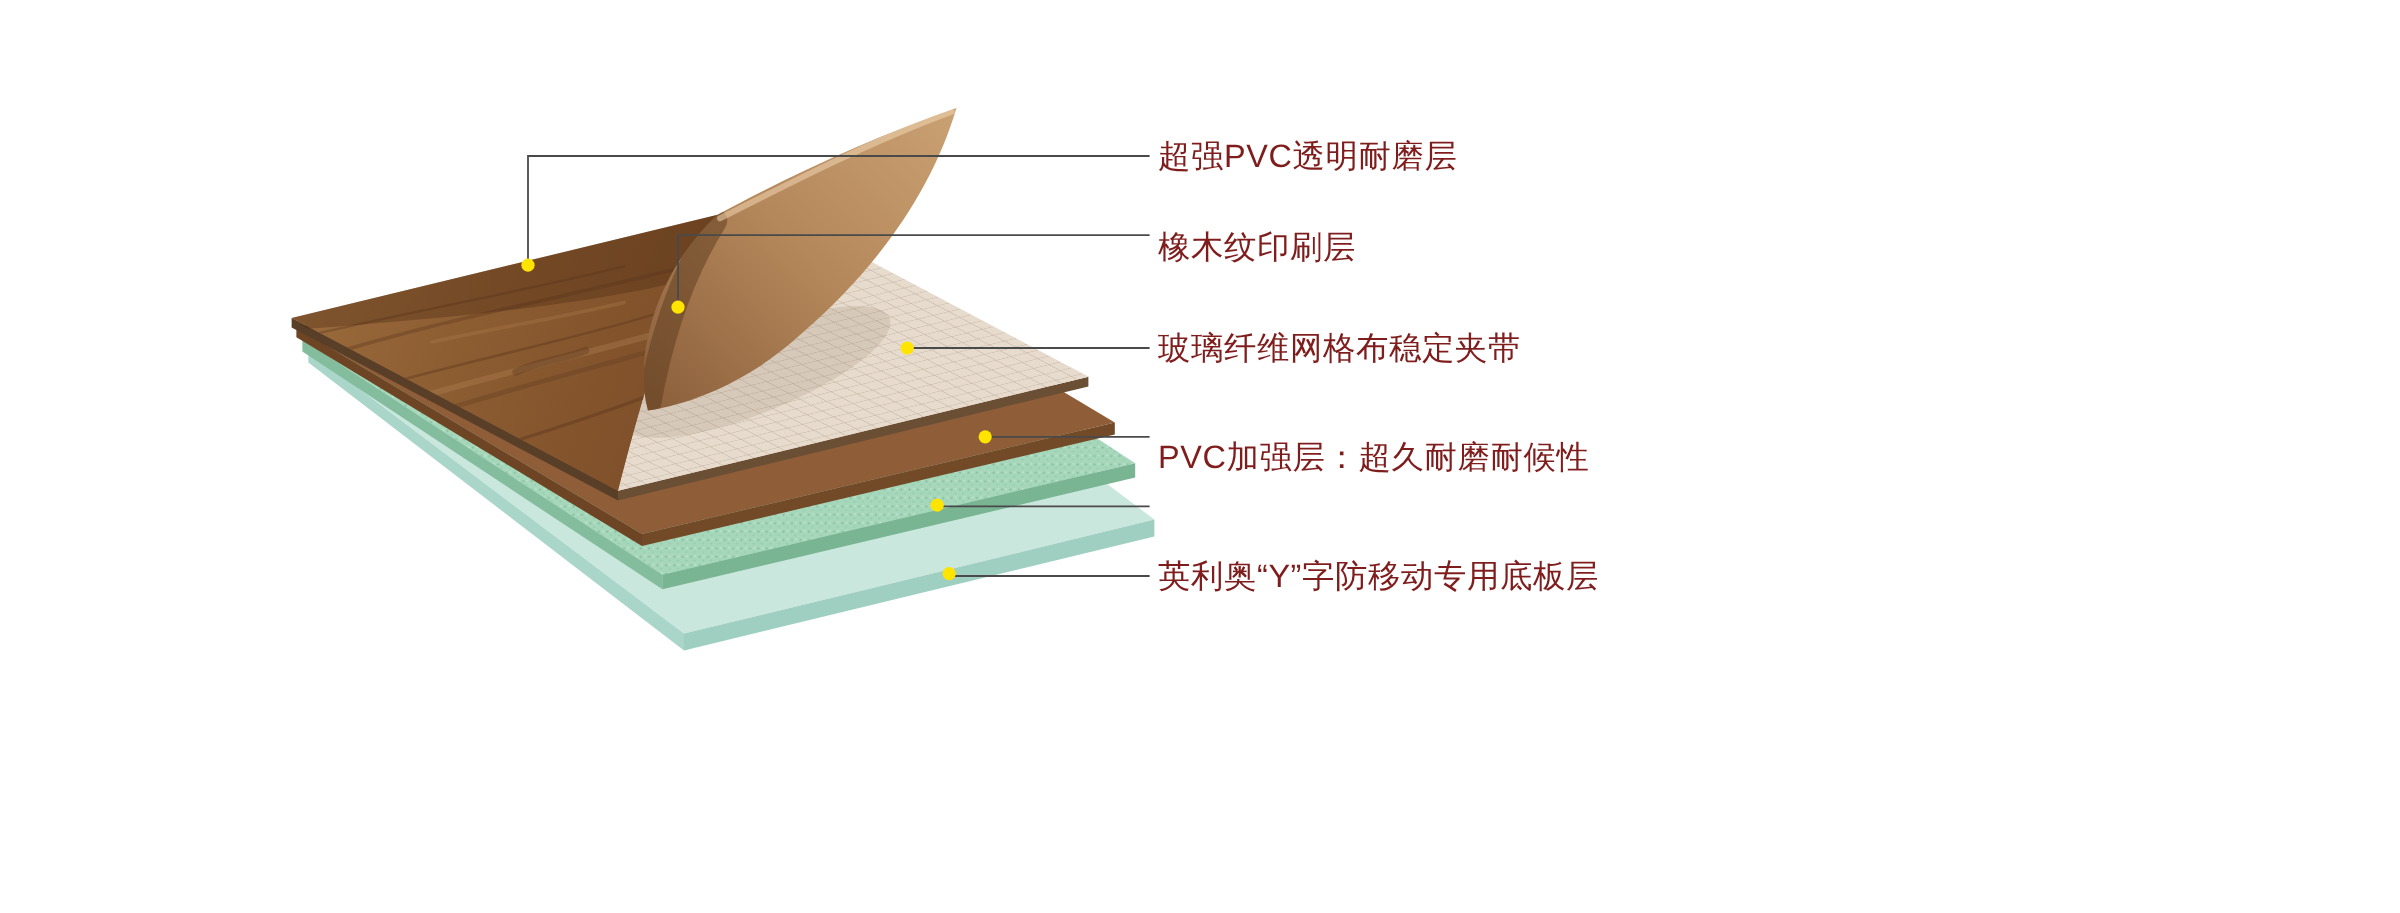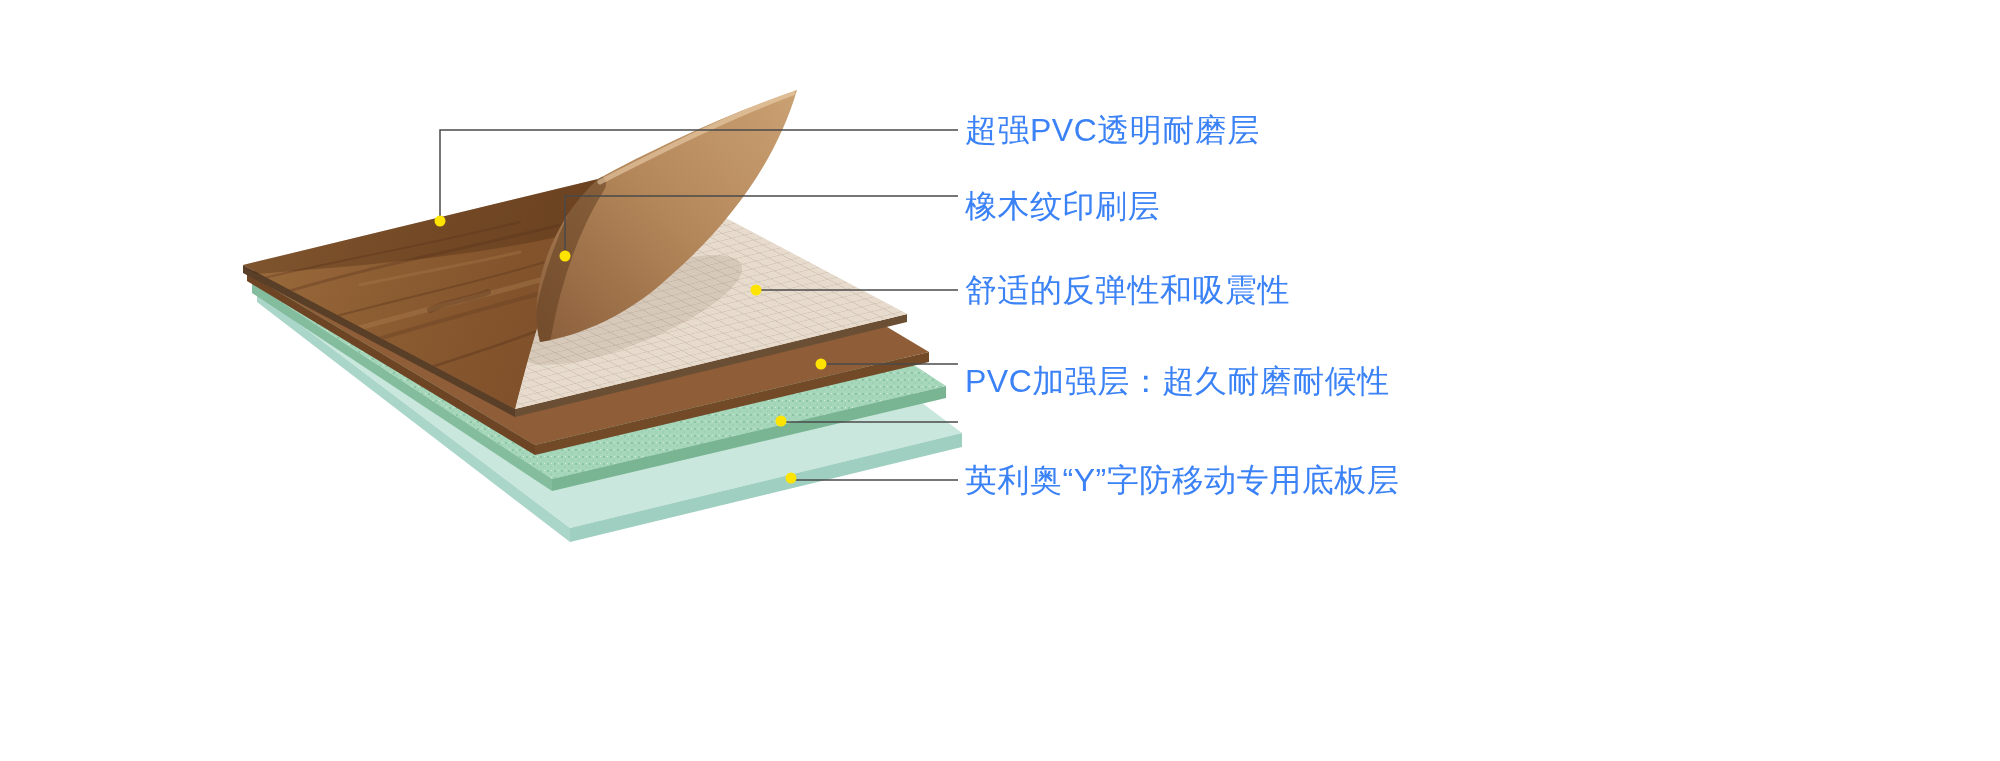--- a/index.html
+++ b/index.html
@@ -8,24 +8,24 @@
     width: 2000px;
     height: 761px;
     background: #ffffff;
     overflow: hidden;
     font-family: "Liberation Sans", sans-serif;
   }
   .stage svg { position: absolute; left: 0; top: 0; }
   .label {
     position: absolute;
     left: 965px;
-    font-size: 32px;
+    font-size: 27px;
     line-height: 34px;
     letter-spacing: 0.5px;
-    color: #3b82f6;
+    color: #7f1d1d;
     white-space: nowrap;
   }
 </style>
 </head>
 <body>
 
 <div class="stage">
 
   <svg width="2000" height="761" viewBox="0 0 2000 761">
     <defs>
@@ -124,17 +124,17 @@
       <circle cx="565" cy="256" r="5.5"></circle>
       <circle cx="756" cy="290" r="5.5"></circle>
       <circle cx="821" cy="364" r="5.5"></circle>
       <circle cx="781" cy="421" r="5.5"></circle>
       <circle cx="791" cy="478" r="5.5"></circle>
     </g>
   </svg>
 
   <div class="label" style="top:113px">超强PVC透明耐磨层</div>
   <div class="label" style="top:189px">橡木纹印刷层</div>
-  <div class="label" style="top:273px">舒适的反弹性和吸震性</div>
+  <div class="label" style="top:273px">玻璃纤维网格布稳定夹带</div>
   <div class="label" style="top:364px">PVC加强层：超久耐磨耐候性</div>
   <div class="label" style="top:463px">英利奥“Y”字防移动专用底板层</div>
 
 </div>
 
 </body></html>

